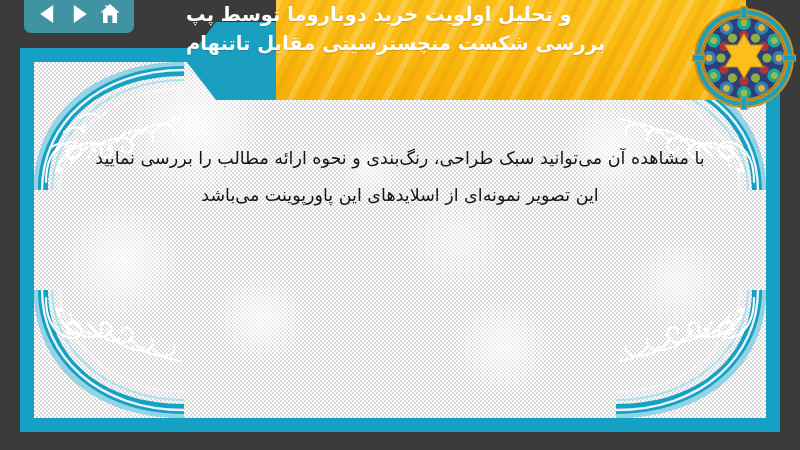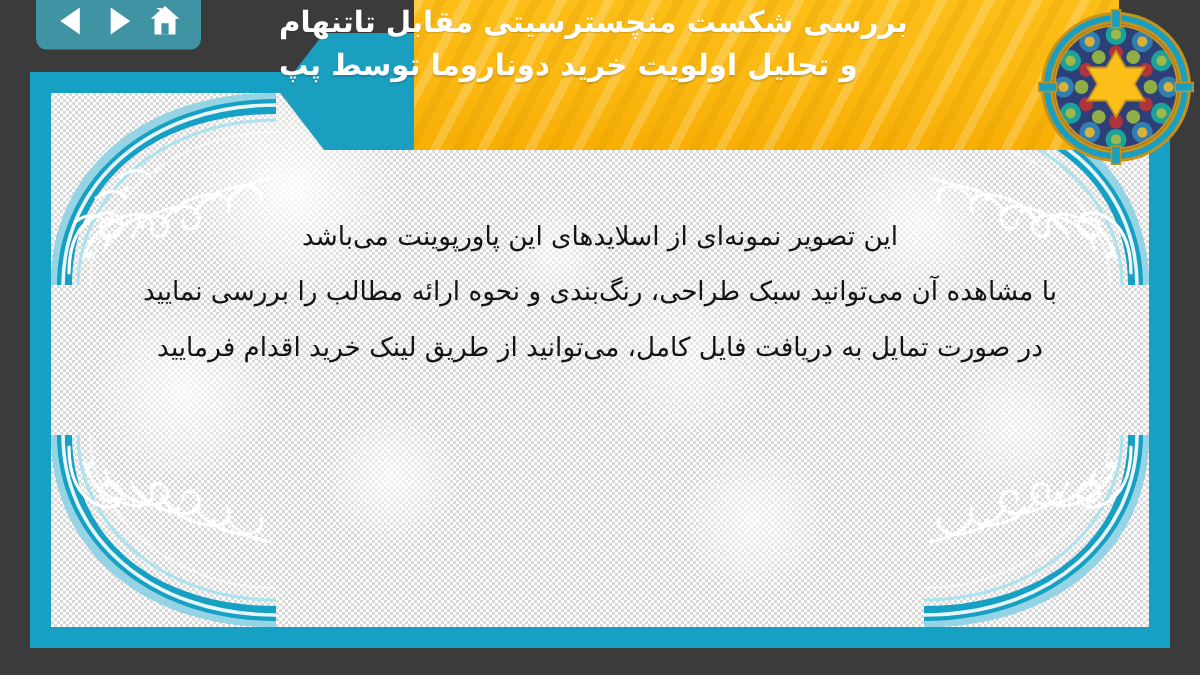--- a/index.html
+++ b/index.html
@@ -229,34 +229,33 @@
         <g fill="#ffffff" opacity=".95">
           <circle cx="38" cy="96" r="2.6"></circle>
             <circle cx="60" cy="88" r="2.4"></circle>
           <circle cx="84" cy="78" r="2.2"></circle>
             <circle cx="108" cy="70" r="2"></circle>
           <circle cx="26" cy="108" r="2.4"></circle>
         </g>
       </svg>
 
       <div class="body-text" style="left:40px; top:78px; width:652px;">
+        <p>با مشاهده آن می‌توانید سبک طراحی، رنگ‌بندی و نحوه ارائه مطالب را بررسی نمایید</p>
         <p>این تصویر نمونه‌ای از اسلایدهای این پاورپوینت می‌باشد</p>
-        <p>با مشاهده آن می‌توانید سبک طراحی، رنگ‌بندی و نحوه ارائه مطالب را بررسی نمایید</p>
-        <p>در صورت تمایل به دریافت فایل کامل، می‌توانید از طریق لینک خرید اقدام فرمایید</p>
       </div>
 
     </div>
   </div>
 
   <div class="banner-wrap">
     <div class="banner-teal"></div>
     <div class="banner-gold"></div>
     <div class="banner-txt">
+      <span>و تحلیل اولویت خرید دوناروما توسط پپ</span>
       <span>بررسی شکست منچسترسیتی مقابل تاتنهام</span>
-      <span>و تحلیل اولویت خرید دوناروما توسط پپ</span>
     </div>
   </div>
 
   <svg class="medallion" viewBox="0 0 104 104">
     <defs>
       <clipPath id="ringclip">
           <circle cx="52" cy="52" r="41"></circle>
         </clipPath>
     </defs>
     <circle cx="52" cy="52" r="50" fill="#c8921a"></circle>

